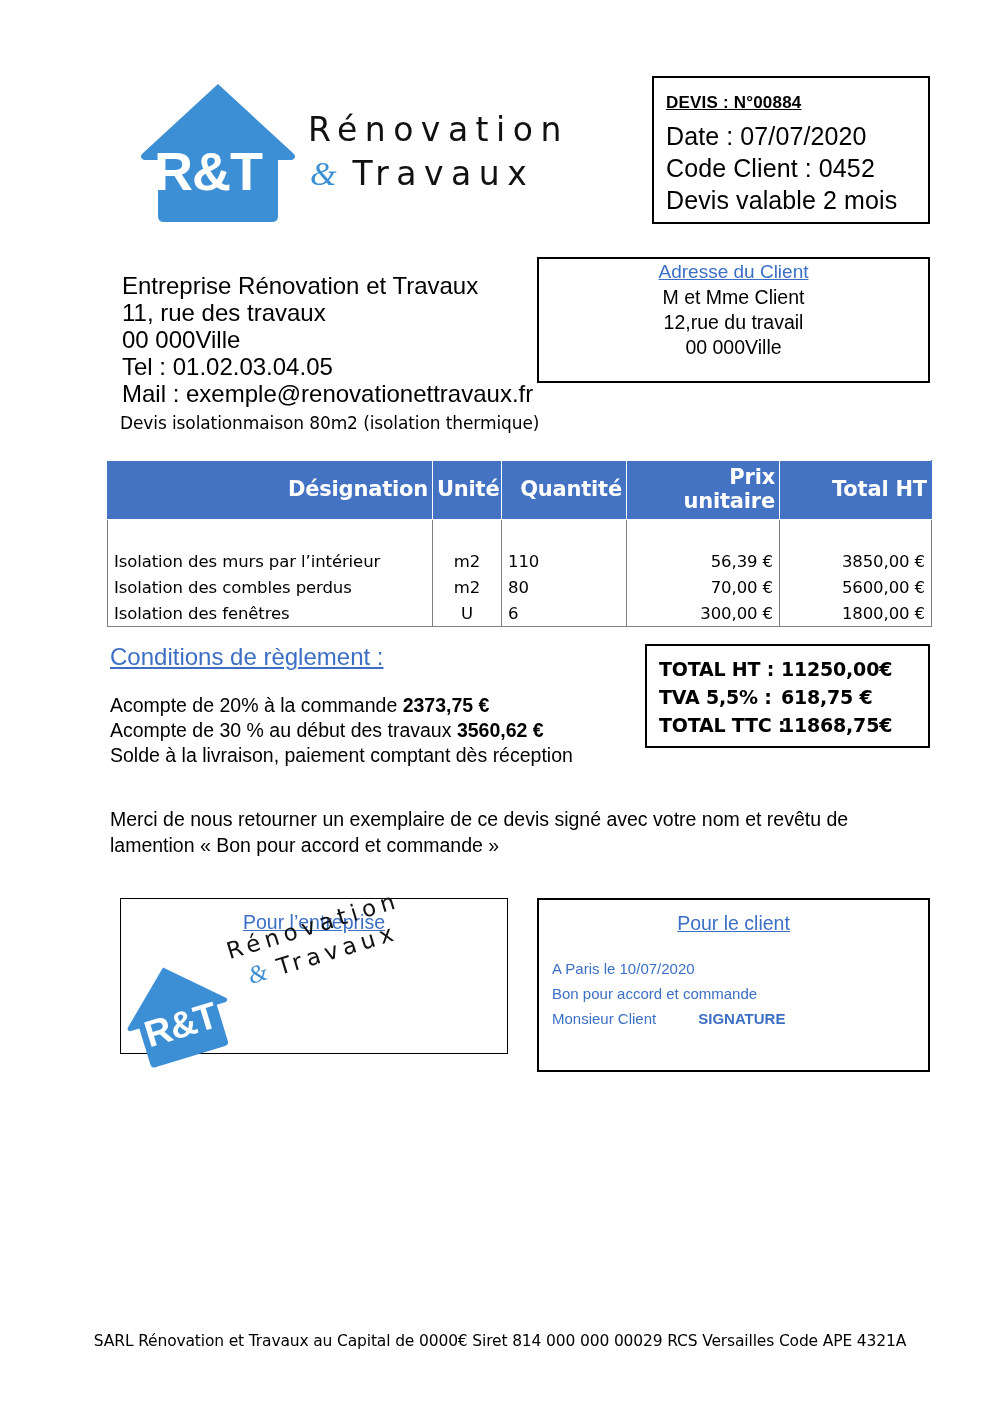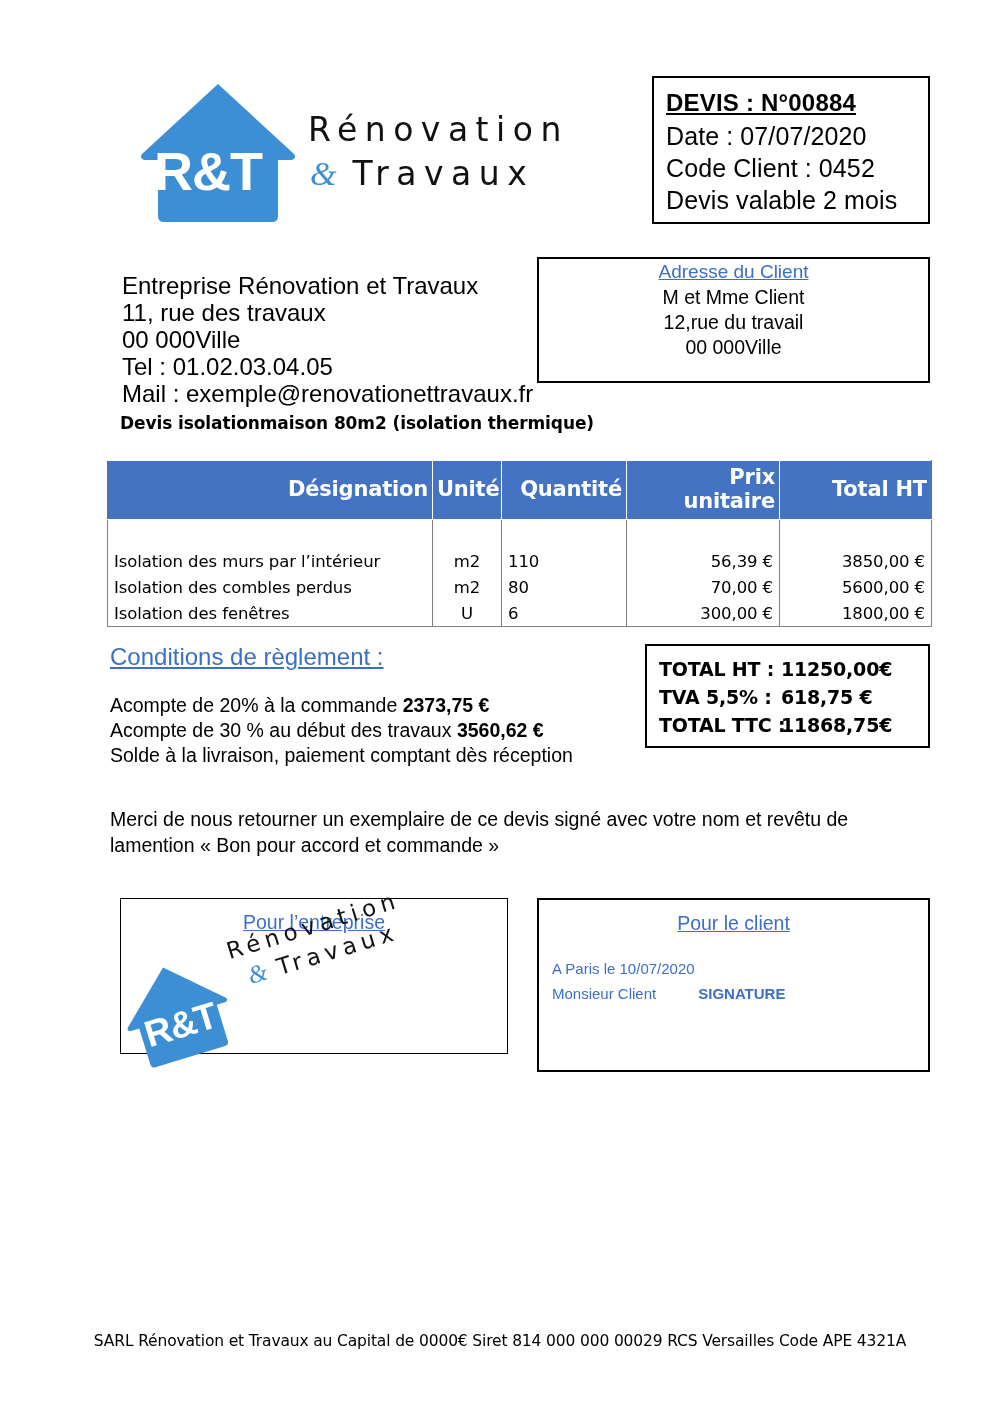--- a/index.html
+++ b/index.html
@@ -85,21 +85,21 @@
     position: absolute;
     left: 652px;
     top: 76px;
     width: 278px;
     height: 148px;
     border: 2px solid #000;
     box-sizing: border-box;
     padding: 8px 0 0 12px;
   }
   .devis-title {
-    font-size: 24px;
+    font-size: 17px;
     font-weight: bold;
     text-decoration: underline;
     line-height: 34px;
     letter-spacing: 0.2px;
   }
   .devis-line {
     font-size: 25px;
     line-height: 32px;
     letter-spacing: 0.1px;
   }
@@ -135,21 +135,21 @@
     line-height: 25px;
   }
 
   
   .table-title {
     position: absolute;
     left: 120px;
     top: 413px;
     font-family: "DejaVu Sans", sans-serif;
     font-size: 17px;
-    font-weight: bold;
+    font-weight: normal;
     letter-spacing: -0.1px;
   }
 
   
   .qtable {
     position: absolute;
     left: 107px;
     top: 460px;
     width: 824px;
     border-collapse: collapse;
@@ -464,19 +464,20 @@
         <div class="stamp-l1">Rénovation</div>
         <div class="stamp-l2"><span class="stamp-amp">&amp;</span><span>Travaux</span></div>
       </div>
     </div>
   </div>
 
   <div class="sig-cli">
     <div class="sig-head">Pour le client</div>
     <div class="sig-cli-body">
       <div>A Paris le 10/07/2020</div>
+      <div>Bon pour accord et commande</div>
       <div><span>Monsieur Client</span><span class="sig-strong">SIGNATURE</span></div>
     </div>
   </div>
 
   <div class="footer">SARL Rénovation et Travaux au Capital de 0000€ Siret 814 000 000 00029 RCS Versailles Code APE 4321A</div>
 
 </div>
 
 </body></html>

